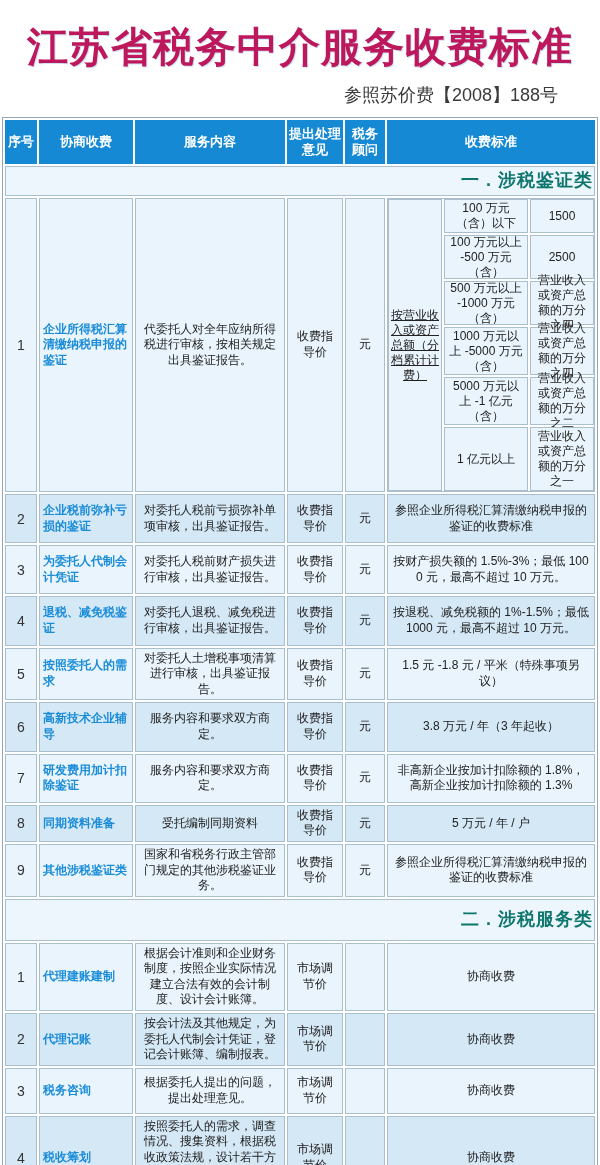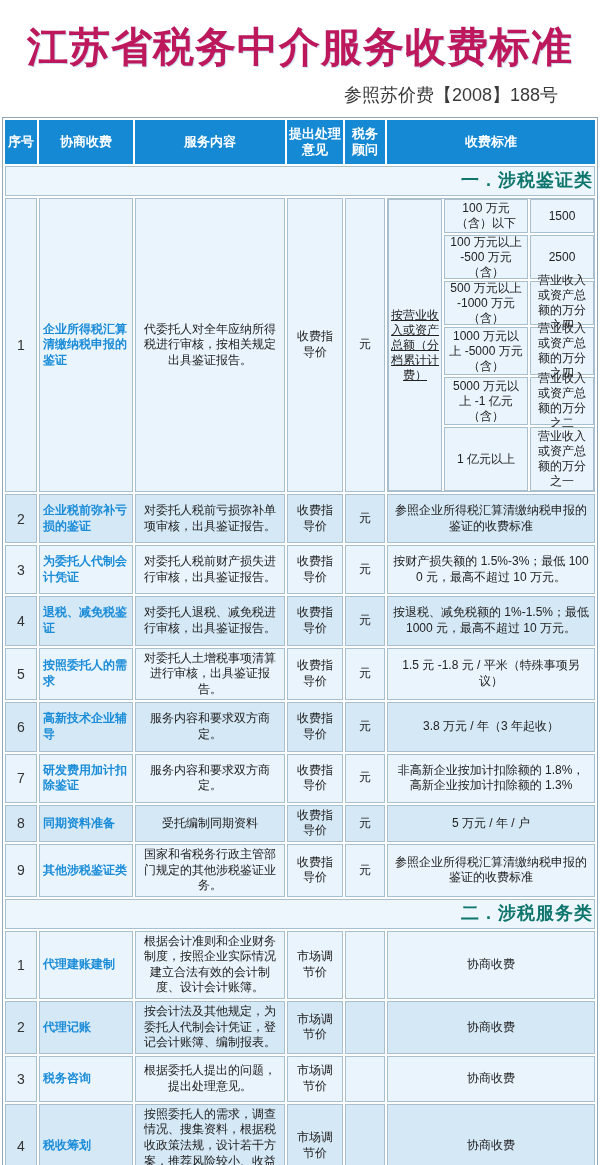--- a/index.html
+++ b/index.html
@@ -170,21 +170,21 @@
       </tr>
       <tr class="light" style="height:34px">
         <td class="no">9</td>
         <td class="item">其他涉税鉴证类</td>
         <td class="content">国家和省税务行政主管部门规定的其他涉税鉴证业务。</td>
         <td>收费指导价</td>
         <td>元</td>
         <td>参照企业所得税汇算清缴纳税申报的鉴证的收费标准</td>
       </tr>
 
-      <tr style="height:30px">
+      <tr style="height:42px">
         <td class="section" colspan="6">二 . 涉税服务类</td>
       </tr>
 
       <tr class="light" style="height:62px">
         <td class="no">1</td>
         <td class="item">代理建账建制</td>
         <td class="content">根据会计准则和企业财务制度，按照企业实际情况建立合法有效的会计制度、设计会计账簿。</td>
         <td>市场调节价</td>
         <td></td>
         <td>协商收费</td>

